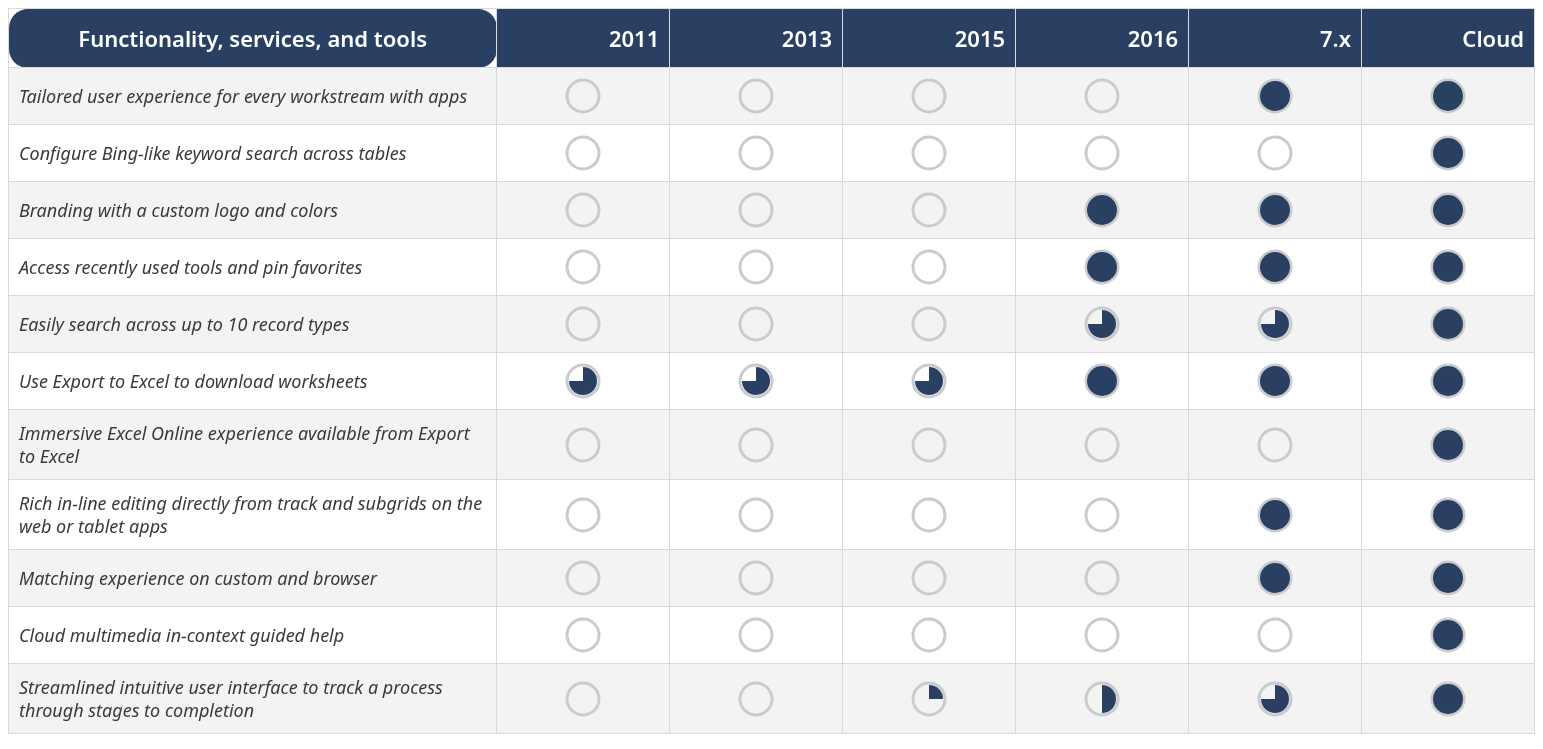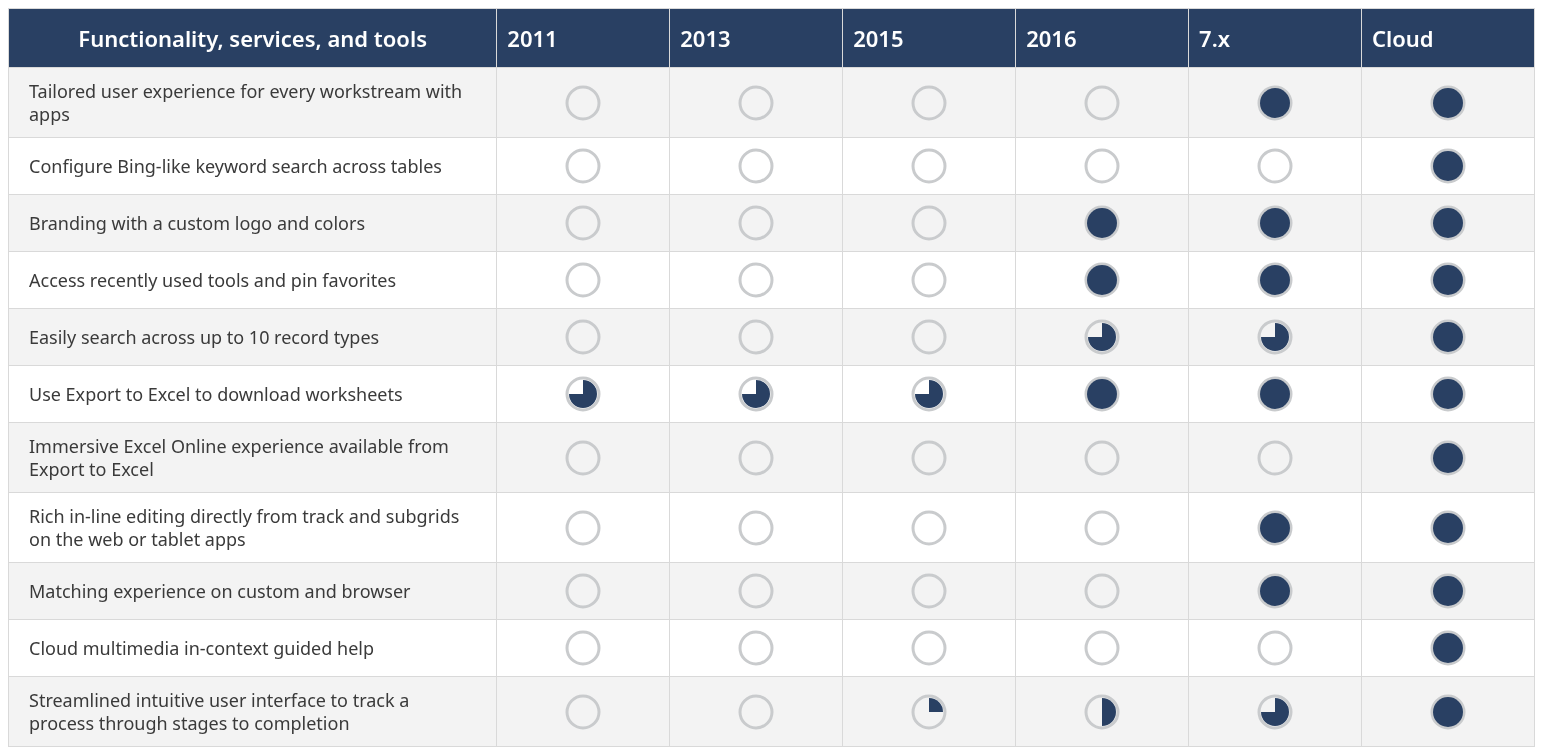--- a/index.html
+++ b/index.html
@@ -24,32 +24,34 @@
   th,td{
     border:1px solid var(--border);
     vertical-align:middle;
   }
   th{
     background:var(--navy);
     color:#fff;
     font-weight:600;
     font-size:22px;
     padding:14px 10px;
-    text-align:left;
+    text-align:right;
   }
   th.feature-head{
     text-align:center;
     width:32%;
+    border-radius:19px;
   }
   td.feature{
     text-align:left;
-    padding:12px 20px;
+    padding:12px 10px;
     font-size:18px;
     line-height:1.25;
     color:#3a3a3a;
+    font-style:italic;
   }
   td.mark{
     text-align:center;
     padding:10px 0;
   }
   tbody tr:nth-child(odd) td{background:var(--row-alt);}
   tbody tr:nth-child(even) td{background:#fff;}
 
   .circle{
     display:inline-block;

